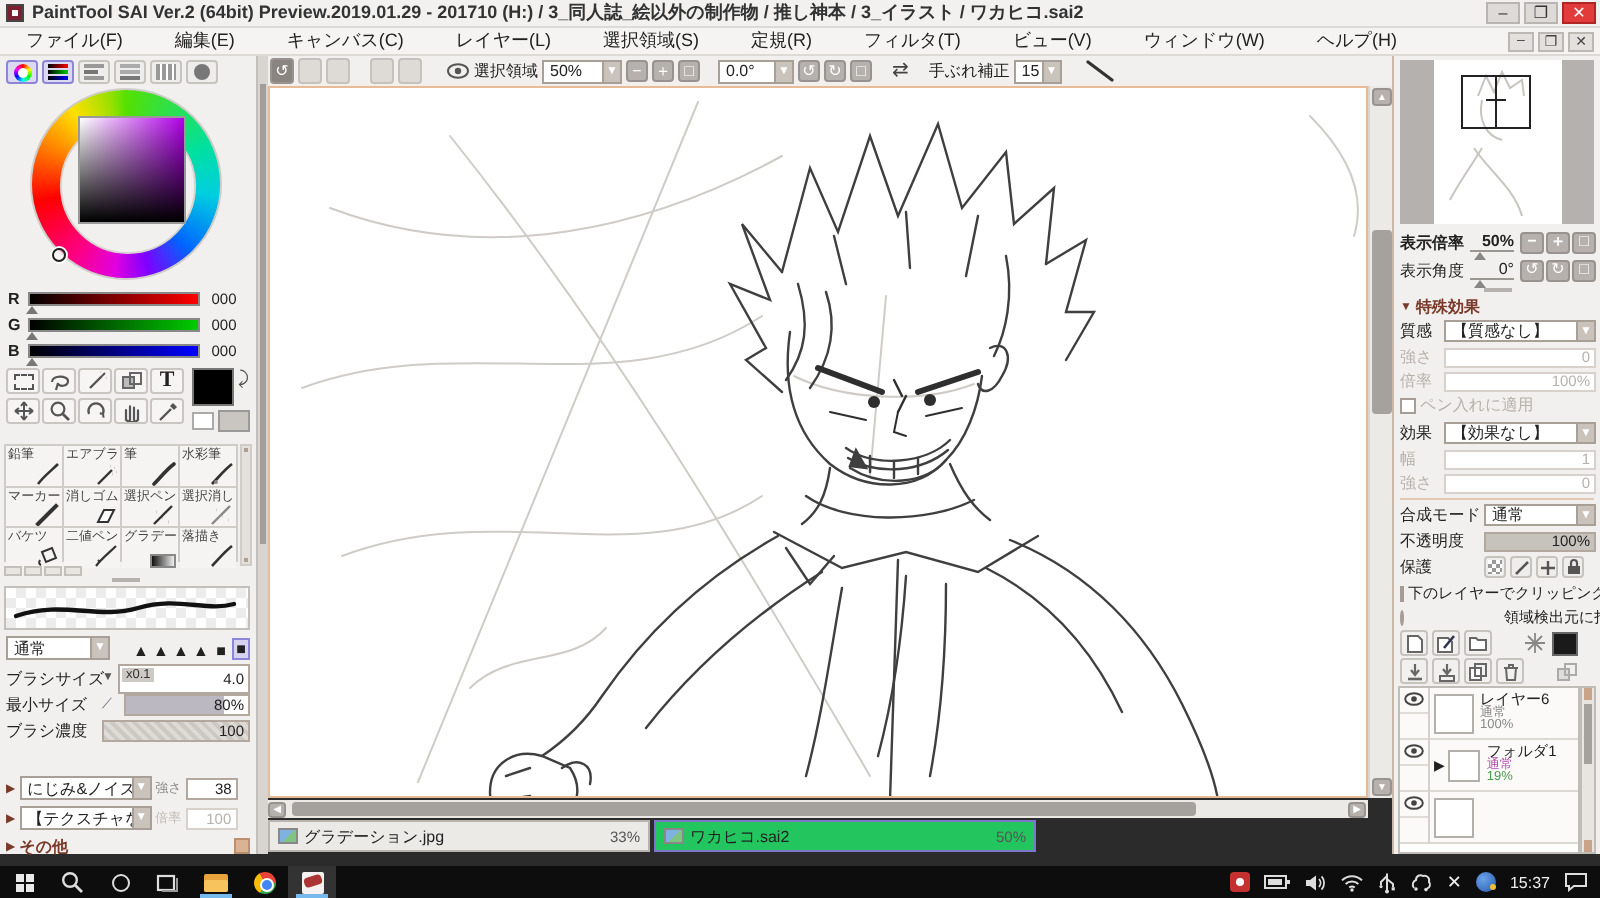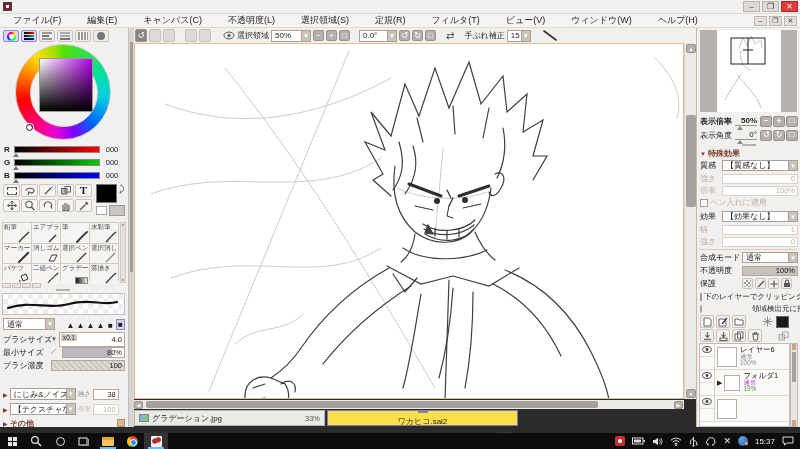--- a/index.html
+++ b/index.html
@@ -79,21 +79,21 @@
   .splitter .thumbv{position:absolute;left:1px;top:14px;width:3px;height:230px;background:#a29e9a;}
   .canvas{left:134px;top:43px;width:550px;height:356px;background:#fff;border:1px solid #e6bb96;overflow:hidden;}
   .vscroll{left:684px;top:43px;width:12px;height:356px;background:#eceae7;border-left:1px solid #d8d4d0;}
   .vs-btn{position:absolute;left:1px;width:10px;height:9px;background:#b6b1ac;border:1px solid #98938e;border-radius:2px;color:#fff;font-size:5px;display:flex;align-items:center;justify-content:center;}
   .vs-thumb{position:absolute;left:1px;top:72px;width:10px;height:92px;background:#a5a19d;border-radius:2px;}
   .hscroll{left:134px;top:400px;width:550px;height:9px;background:#eceae7;display:flex;align-items:center;}
   .hs-btn{width:9px;height:8px;background:#b6b1ac;border:1px solid #98938e;border-radius:2px;color:#fff;font-size:5px;display:flex;align-items:center;justify-content:center;}
   .hs-thumb{position:absolute;left:12px;top:1px;width:452px;height:7px;background:#a5a19d;border-radius:2px;}
   .tabstrip{left:134px;top:410px;width:562px;height:17px;display:flex;gap:2px;}
   .dtab{width:191px;height:16px;display:flex;align-items:center;gap:3px;padding:0 4px;background:#eceae7;border:1px solid #b8b4b0;font-size:8px;}
-  .dtab.active{background:#fde047;border-color:#7d76c9;flex-direction:column;}
+  .dtab.active{background:#22c55e;border-color:#7d76c9;}
   .dtab .dzoom{margin-left:auto;font-size:7.5px;color:#555;}
   .imgico{width:10px;height:8px;background:linear-gradient(135deg,#7fb2e0 50%,#7fc480 50%);border:1px solid #888;}
   
   .rightpanel{left:696px;top:28px;width:104px;height:399px;background:#f2f0ee;border-left:1px solid #c9b7a7;}
   .nav-box{left:3px;top:2px;width:97px;height:82px;background:#b4b1ae;display:flex;justify-content:center;}
   .nav-page{width:64px;height:82px;background:#fff;position:relative;}
   .navrow{left:3px;width:98px;height:12px;display:flex;align-items:center;}
   .navlbl{font-size:8px;width:37px;}
   .navval{font-size:8px;width:24px;text-align:right;border-bottom:1px solid #9a9690;position:relative;}
   .navval:after{content:"";position:absolute;left:2px;bottom:-5px;border-left:3px solid transparent;border-right:3px solid transparent;border-bottom:4px solid #888;}
@@ -138,32 +138,33 @@
   .redbadge{width:10px;height:10px;background:#c53030;border-radius:2px;display:flex;align-items:center;justify-content:center;}
   .redbadge div{width:4px;height:4px;background:#fff;border-radius:50%;}
 </style>
 </head>
 <body>
 
 <div id="app">
 
   <div class="abs titlebar">
     <div class="title-ico"></div>
+    <div class="title-text">PaintTool SAI Ver.2 (64bit) Preview.2019.01.29 - 201710 (H:) / 3_同人誌_絵以外の制作物 / 推し神本 / 3_イラスト / ワカヒコ.sai2</div>
     <div class="winbtns">
       <div class="wbtn">–</div>
       <div class="wbtn">❐</div>
       <div class="wbtn close">✕</div>
     </div>
   </div>
 
   <div class="abs menubar">
     <span class="menuitem">ファイル(F)</span>
     <span class="menuitem">編集(E)</span>
     <span class="menuitem">キャンバス(C)</span>
-    <span class="menuitem">不透明度(L)</span>
+    <span class="menuitem">レイヤー(L)</span>
     <span class="menuitem">選択領域(S)</span>
     <span class="menuitem">定規(R)</span>
     <span class="menuitem">フィルタ(T)</span>
     <span class="menuitem">ビュー(V)</span>
     <span class="menuitem">ウィンドウ(W)</span>
     <span class="menuitem">ヘルプ(H)</span>
     <div class="mdibtns">
       <div class="mdibtn">–</div>
       <div class="mdibtn">❐</div>
       <div class="mdibtn">✕</div>

